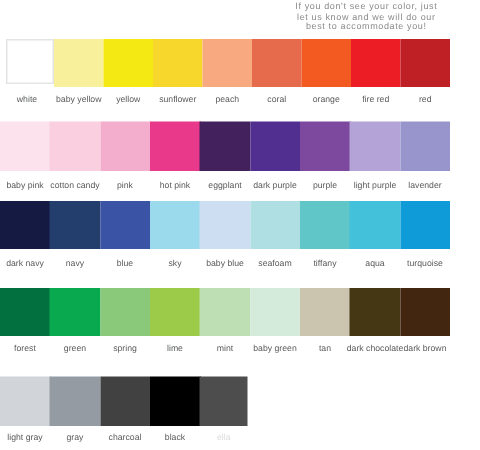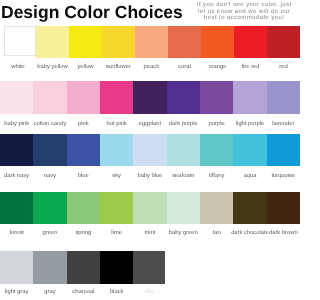--- a/index.html
+++ b/index.html
@@ -24,21 +24,20 @@
   .sw.white{background:#ffffff;box-sizing:border-box;border:1px solid #e4e4e4;}
   .labels{position:absolute;left:0;width:300px;height:7px;}
   .lb{position:absolute;top:0;text-align:center;font-size:5.8px;color:#595a5c;
       line-height:6px;white-space:nowrap;}
   .lb.wm{color:#dcdcdc;}
 </style>
 </head>
 <body>
 
 <div id="page">
-  <div class="hdr-title">Design Color Choices</div>
   <div class="hdr-note">
       <div>If you don't see your color, just</div>
       <div>let us know and we will do our</div>
       <div>best to accommodate you!</div>
     </div>
   <div id="rows">
       <div class="row" style="top: 0px;">
         <div class="swatches" style="top: 25.6px; height: 32px;">
           <div class="sw white" style="background: rgb(255, 255, 255); height: 30.5px; left: 3.5px; width: 32.5px;"></div>
           <div class="sw" style="background: rgb(249, 240, 155); height: 32px; left: 36px; width: 33.4px;"></div>

